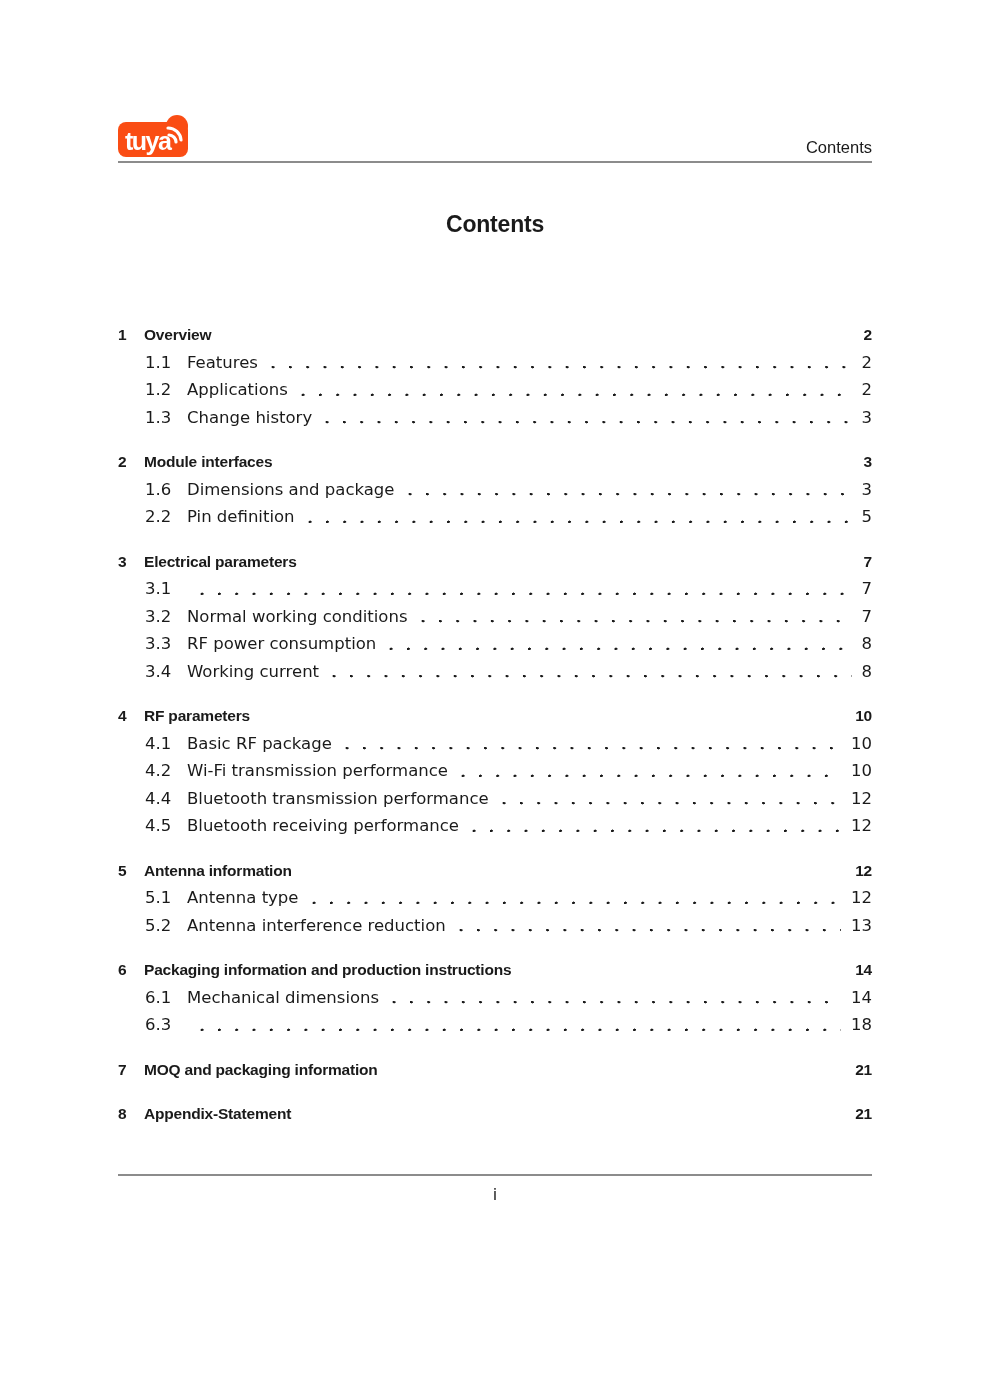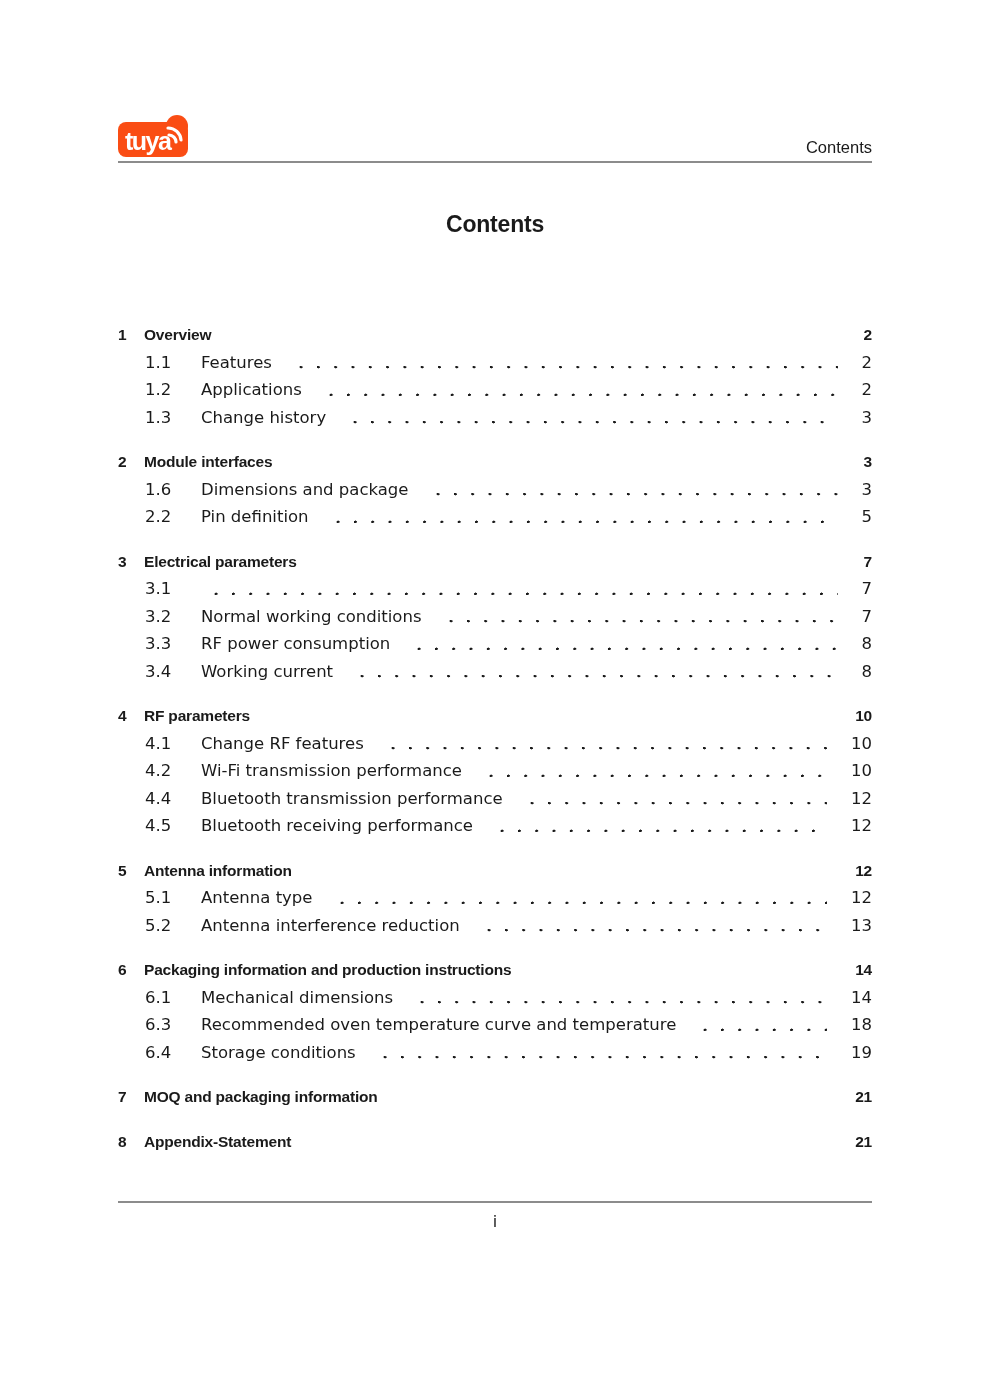--- a/index.html
+++ b/index.html
@@ -61,21 +61,21 @@
     line-height: 27.5px;
     white-space: nowrap;
   }
   .section-row {
     font-family: "Liberation Sans", sans-serif;
     font-weight: bold;
     font-size: 15.5px;
     letter-spacing: -0.2px;
   }
   .sec-num { width: 26px; flex: none; }
-  .entry-row { padding-left: 27px; gap: 14px; }
+  .entry-row { padding-left: 27px; }
   .sub-num { width: 42px; flex: none; }
   .spacer { flex: 1; }
   .leader {
     flex: 1;
     margin: 0 10px 0 6px;
     background-image: radial-gradient(circle at 9px 18.5px, #1a1a1a 1.15px, rgba(0,0,0,0) 1.5px);
     background-size: 17.3px 27.5px;
     background-repeat: repeat-x;
   }
   .page-num { flex: none; text-align: right; }
@@ -200,21 +200,21 @@
   <div class="section">
     <div class="row section-row">
       <span class="sec-num">4</span>
       <span class="sec-title">RF parameters</span>
       <span class="spacer"></span>
       <span class="page-num">10</span>
     </div>
 
   <div class="row entry-row">
     <span class="sub-num">4.1</span>
-    <span class="entry-title">Change RF features</span>
+    <span class="entry-title">Basic RF package</span>
     <span class="leader"></span>
     <span class="page-num">10</span>
   </div>
 
   <div class="row entry-row">
     <span class="sub-num">4.2</span>
     <span class="entry-title">Wi-Fi transmission performance</span>
     <span class="leader"></span>
     <span class="page-num">10</span>
   </div>
@@ -269,31 +269,24 @@
   <div class="row entry-row">
     <span class="sub-num">6.1</span>
     <span class="entry-title">Mechanical dimensions</span>
     <span class="leader"></span>
     <span class="page-num">14</span>
   </div>
 
 
   <div class="row entry-row">
     <span class="sub-num">6.3</span>
-    <span class="entry-title">Recommended oven temperature curve and temperature</span>
     <span class="leader"></span>
     <span class="page-num">18</span>
   </div>
 
-  <div class="row entry-row">
-    <span class="sub-num">6.4</span>
-    <span class="entry-title">Storage conditions</span>
-    <span class="leader"></span>
-    <span class="page-num">19</span>
-  </div>
 </div>
 
   <div class="section">
     <div class="row section-row">
       <span class="sec-num">7</span>
       <span class="sec-title">MOQ and packaging information</span>
       <span class="spacer"></span>
       <span class="page-num">21</span>
     </div>
   </div>

